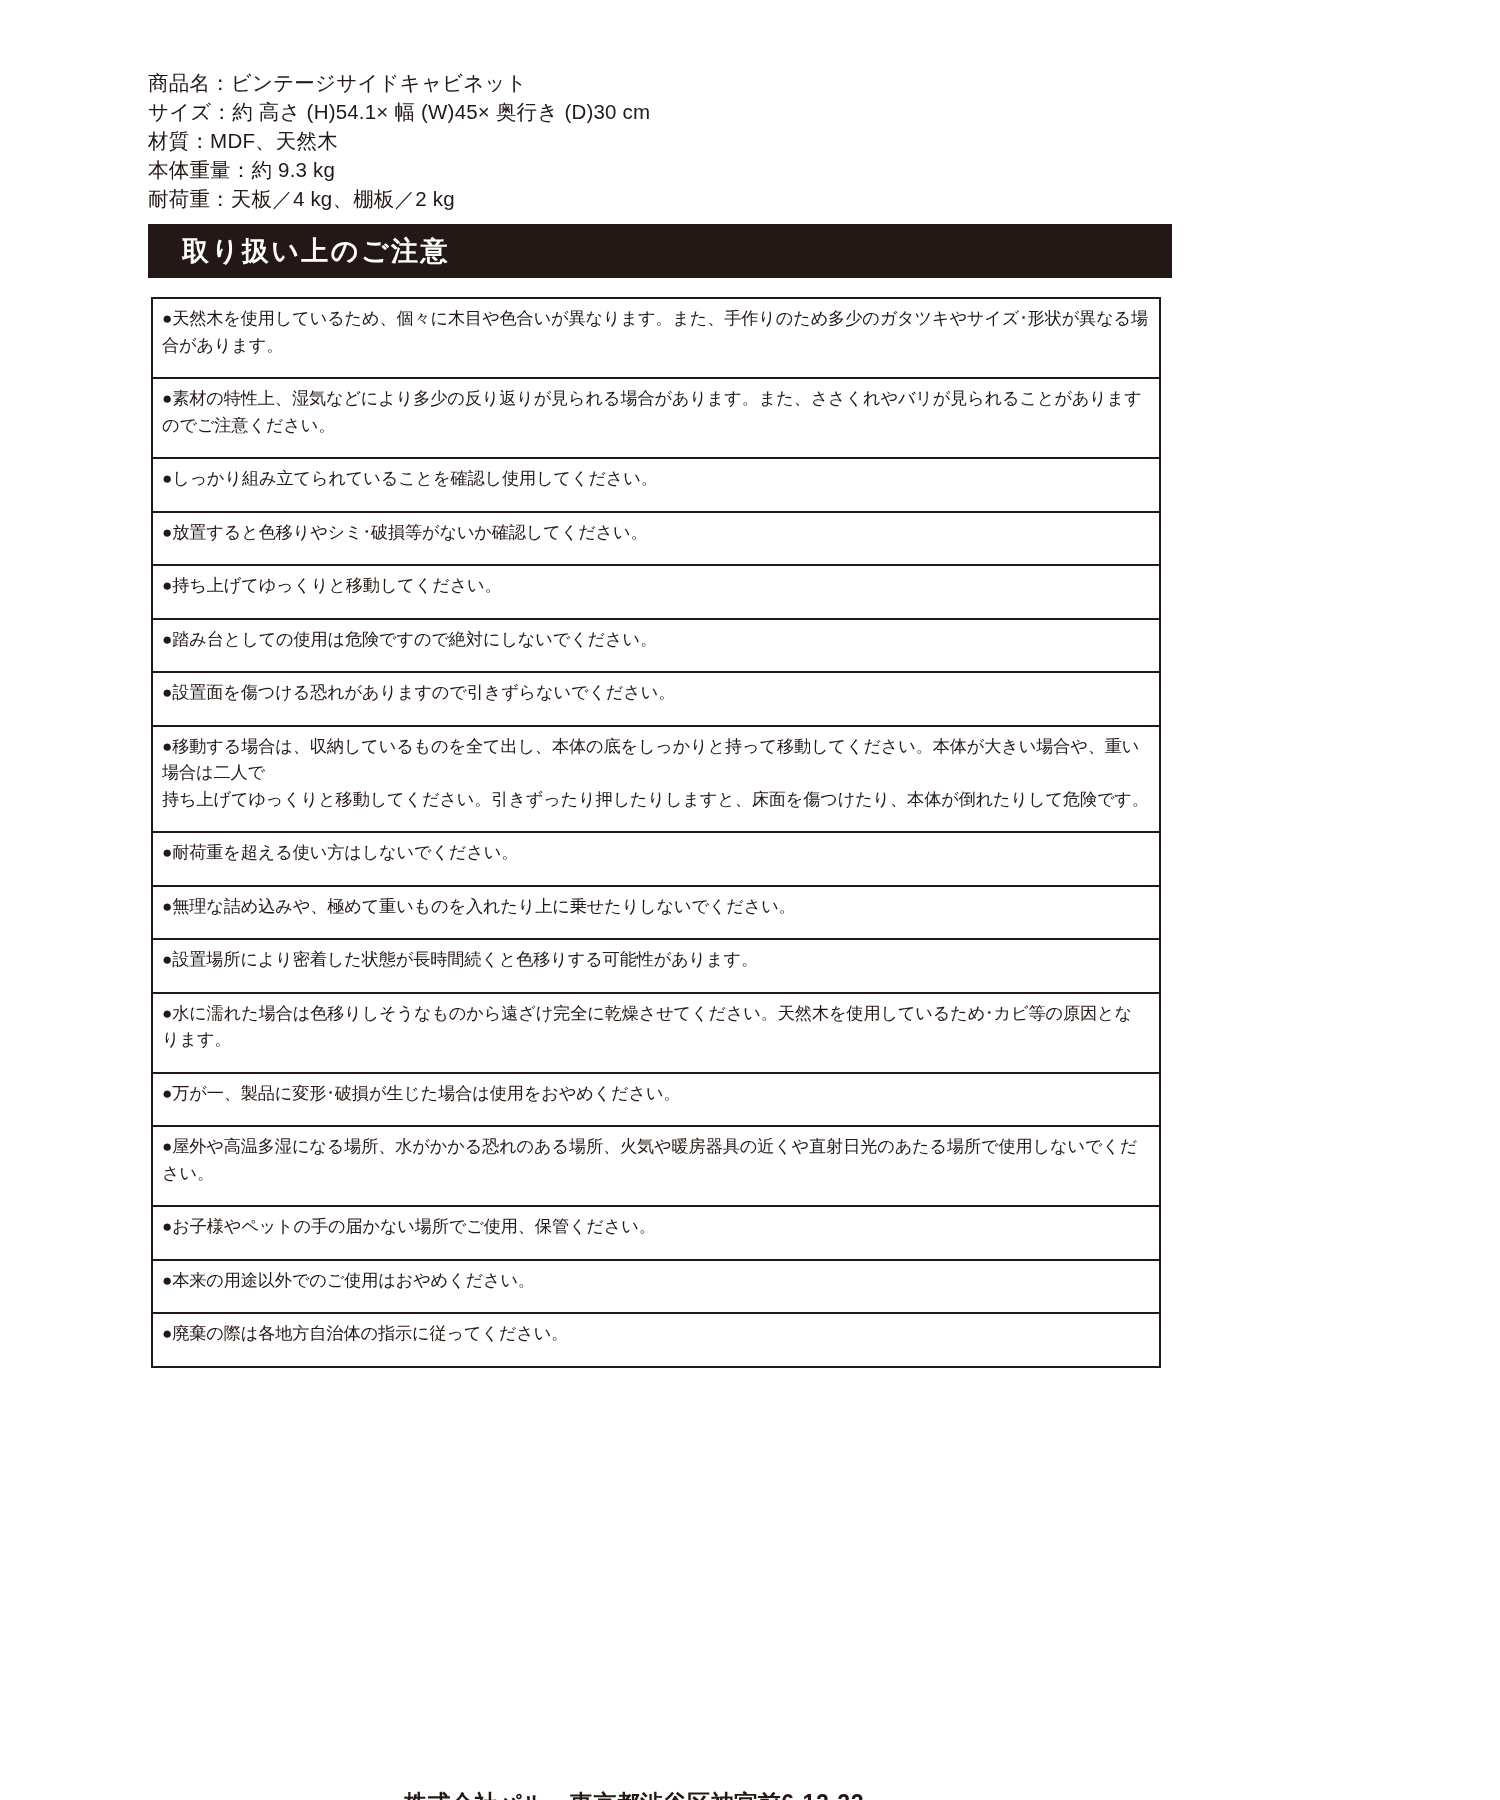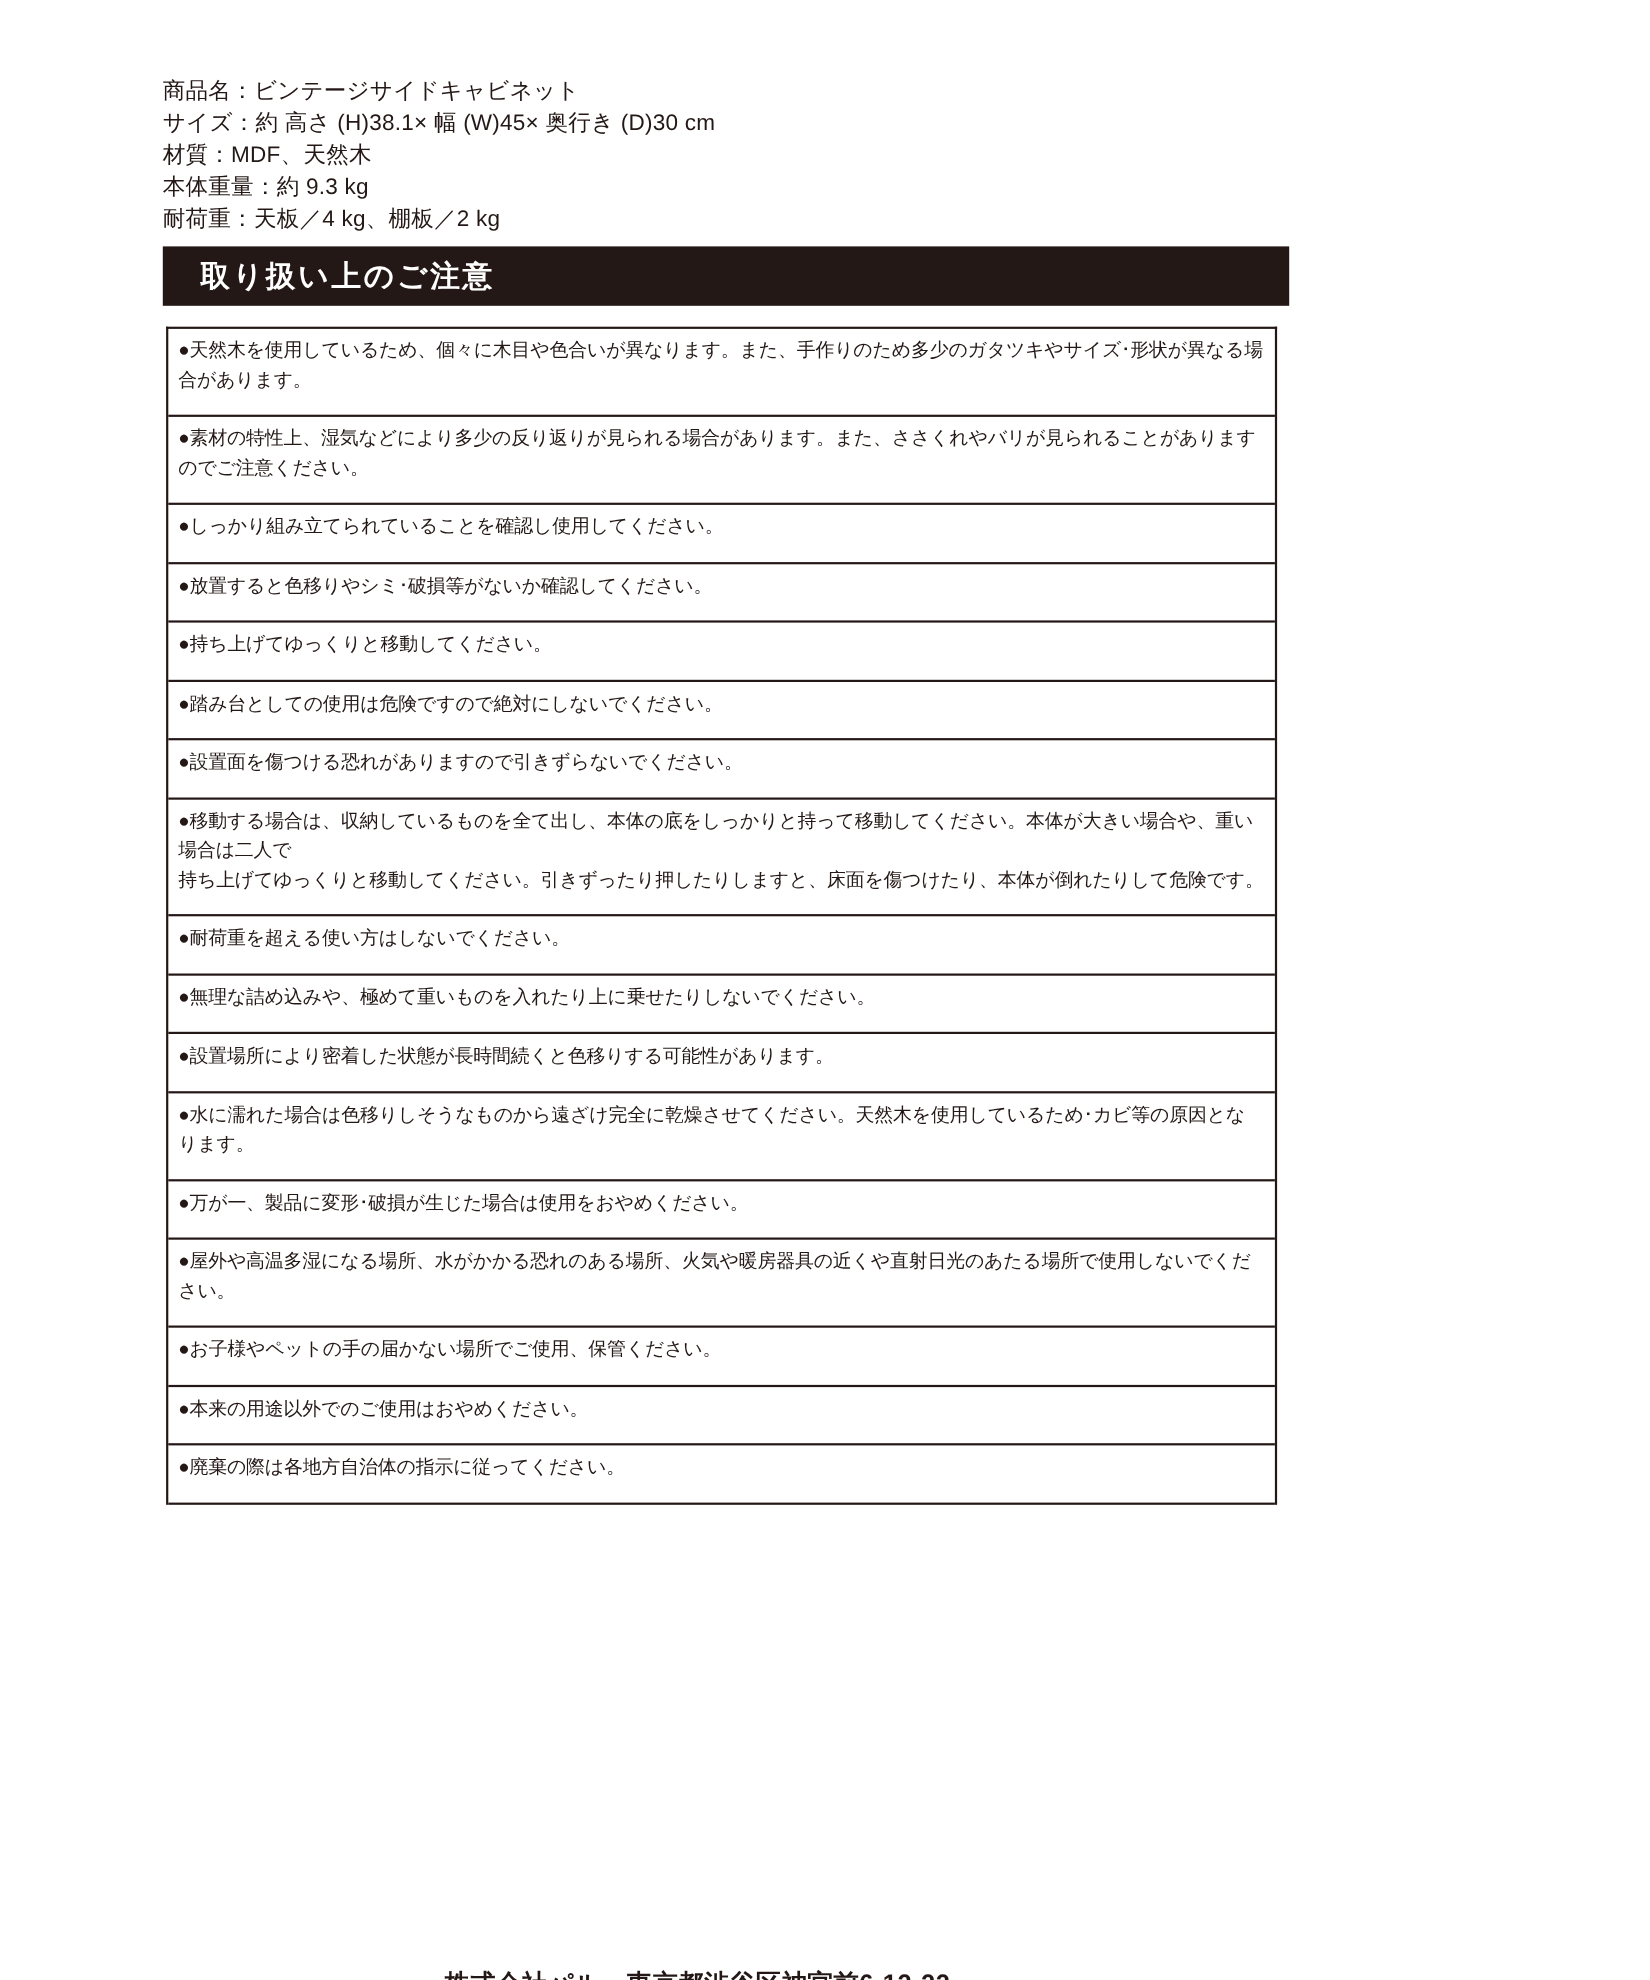--- a/index.html
+++ b/index.html
@@ -106,21 +106,21 @@
     letter-spacing: 0.5px;
   }
 </style>
 </head>
 <body>
 
 <div class="page">
 
   <div class="spec-block">
     <div class="spec-line">商品名：ビンテージサイドキャビネット</div>
-    <div class="spec-line">サイズ：約 高さ (H)38.1× 幅 (W)45× 奥行き (D)30 cm</div>
+    <div class="spec-line">サイズ：約 高さ (H)54.1× 幅 (W)45× 奥行き (D)30 cm</div>
     <div class="spec-line">材質：MDF、天然木</div>
     <div class="spec-line">本体重量：約 9.3 kg</div>
     <div class="spec-line">耐荷重：天板／4 kg、棚板／2 kg</div>
   </div>
 
   <div class="section-bar">
     <span class="section-bar-title">取り扱い上のご注意</span>
   </div>
 
   <div class="notice-table" id="notice-table">

